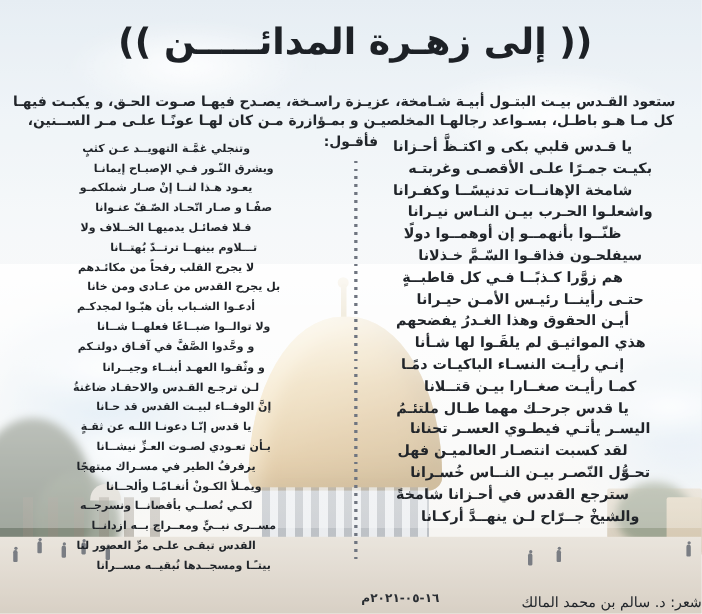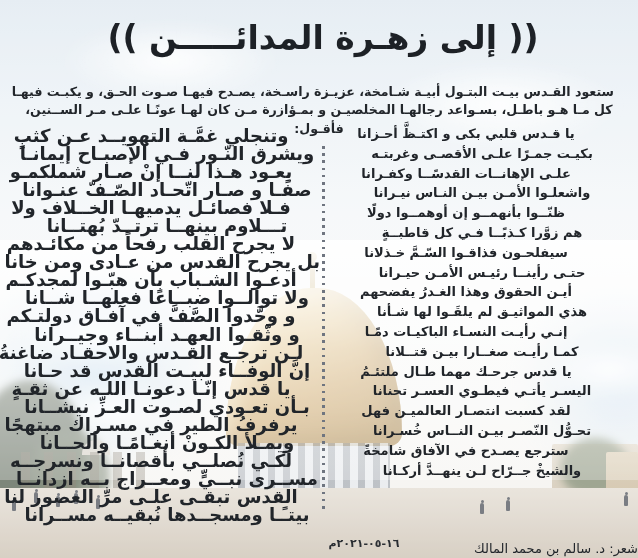--- a/index.html
+++ b/index.html
@@ -50,21 +50,21 @@
   .title{
     position:absolute; left:0; top:14px; width:100%; text-align:center;
     font-size:33px; font-weight:700; letter-spacing:-1px; margin:4px; color:#1d2126;
   }
   .intro{position:absolute; left:24px; right:24px; top:70px; text-align:center;
     font-size:12.6px; font-weight:700; line-height:18.5px; color:#22262b;}
   .intro span{display:block; white-space:nowrap;}
   .poem-col{position:absolute; text-align:center; font-weight:700; color:#21252a;}
   .poem-col .line{white-space:nowrap;}
   .col-first{top:124px; right:14px; width:300px; font-size:13px; line-height:19.8px;}
-  .col-second{top:127px; left:6px; width:306px; font-size:18px; line-height:18.05px;}
+  .col-second{top:127px; left:6px; width:306px; font-size:10px; line-height:18.05px;}
   .poem-col .line:nth-child(odd){transform:translateX(-8px);}
   .poem-col .line:nth-child(even){transform:translateX(8px);}
   .divider{
     left:322px; top:146px; width:3px; height:366px;
     background:repeating-linear-gradient(180deg,#6f7580 0 2.6px,transparent 2.6px 7.2px);
   }
   .poet{position:absolute; left:0; top:541px; width:100%; font-size:13px; font-weight:400;}
   .date{position:absolute; left:0; top:537px; width:100%; text-align:center; font-size:11px; font-weight:700; color:#2a2e33;margin-left:45px;}
 </style>
 </head>
@@ -112,35 +112,35 @@
 
   <p class="intro">
       <span>ستعود القـدس بيـت البتـول أبيـة شـامخة، عزيـزة راسـخة، يصـدح فيهـا صـوت الحـق، و يكبـت فيهـا</span>
       <span>كل مـا هـو باطـل،  بسـواعد رجالهـا المخلصيـن و بمـؤازرة مـن كان لهـا عونًـا علـى مـر الســنين،</span>
       <span>فأقـول:</span>
     </p>
 
   <div class="poem-col col-first">
       <div class="line">يا قـدس قلبي بكى و اكتـظَّ أحـزانا</div>
       <div class="line">بكيـت جمـرًا علـى الأقصـى وغربتـه</div>
-      <div class="line">علـى الإهانــات القدسًــا وكفـرانا</div>
-      <div class="line">واشعلـوا الأمـن بيـن النـاس نيـرانا</div>
+      <div class="line">شامخة الإهانــات تدنيسًــا وكفـرانا</div>
+      <div class="line">واشعلـوا الحـرب بيـن النـاس نيـرانا</div>
       <div class="line">ظنّــوا بأنهمــو إن أوهمــوا دولًا</div>
+      <div class="line">سيفلحـون فذاقـوا السّـمَّ خـذلانا</div>
       <div class="line">هم زوَّرا كـذبًــا فـي كل قاطبــةٍ</div>
-      <div class="line">سيفلحـون فذاقـوا السّـمَّ خـذلانا</div>
       <div class="line">حتـى رأينــا رئيـس الأمـن حيـرانا</div>
       <div class="line">أيـن الحقوق وهذا الغـدرُ يفضحهم</div>
       <div class="line">هذي المواثيـق لم يلقَـوا لها شـأنا</div>
       <div class="line">إنـي رأيـت النسـاء الباكيـات دمًـا</div>
       <div class="line">كمـا رأيـت صغــارا بيـن قتــلانا</div>
       <div class="line">يا قدس جرحـك مهما طـال ملتئـمُ</div>
       <div class="line">اليسـر يأتـي فيطـوي العسـر تحنانا</div>
       <div class="line">لقد كسبت انتصـار العالميـن فهل</div>
       <div class="line">تحـوُّل النّصـر بيـن النــاس خُسـرانا</div>
-      <div class="line">سترجع يصـدح في الآفاق شامخةً</div>
+      <div class="line">سترجع القدس في أحـزانا شامخةً</div>
       <div class="line">والشيخْ جــرّاح لـن ينهــدَّ أركـانا</div>
     </div>
 
   <div class="shape divider"></div>
 
   <div class="poem-col col-second">
       <div class="line">وتنجلي غمَّـة التهويــد عـن كثبٍ</div>
       <div class="line">ويشرق النّـور فـي الإصبـاح إيمانـا</div>
       <div class="line">يعـود هـذا لنــا إنْ صـار شملكمـو</div>
       <div class="line">صفًـا و صـار اتّحـاد الصّـفّ عنـوانا</div>

